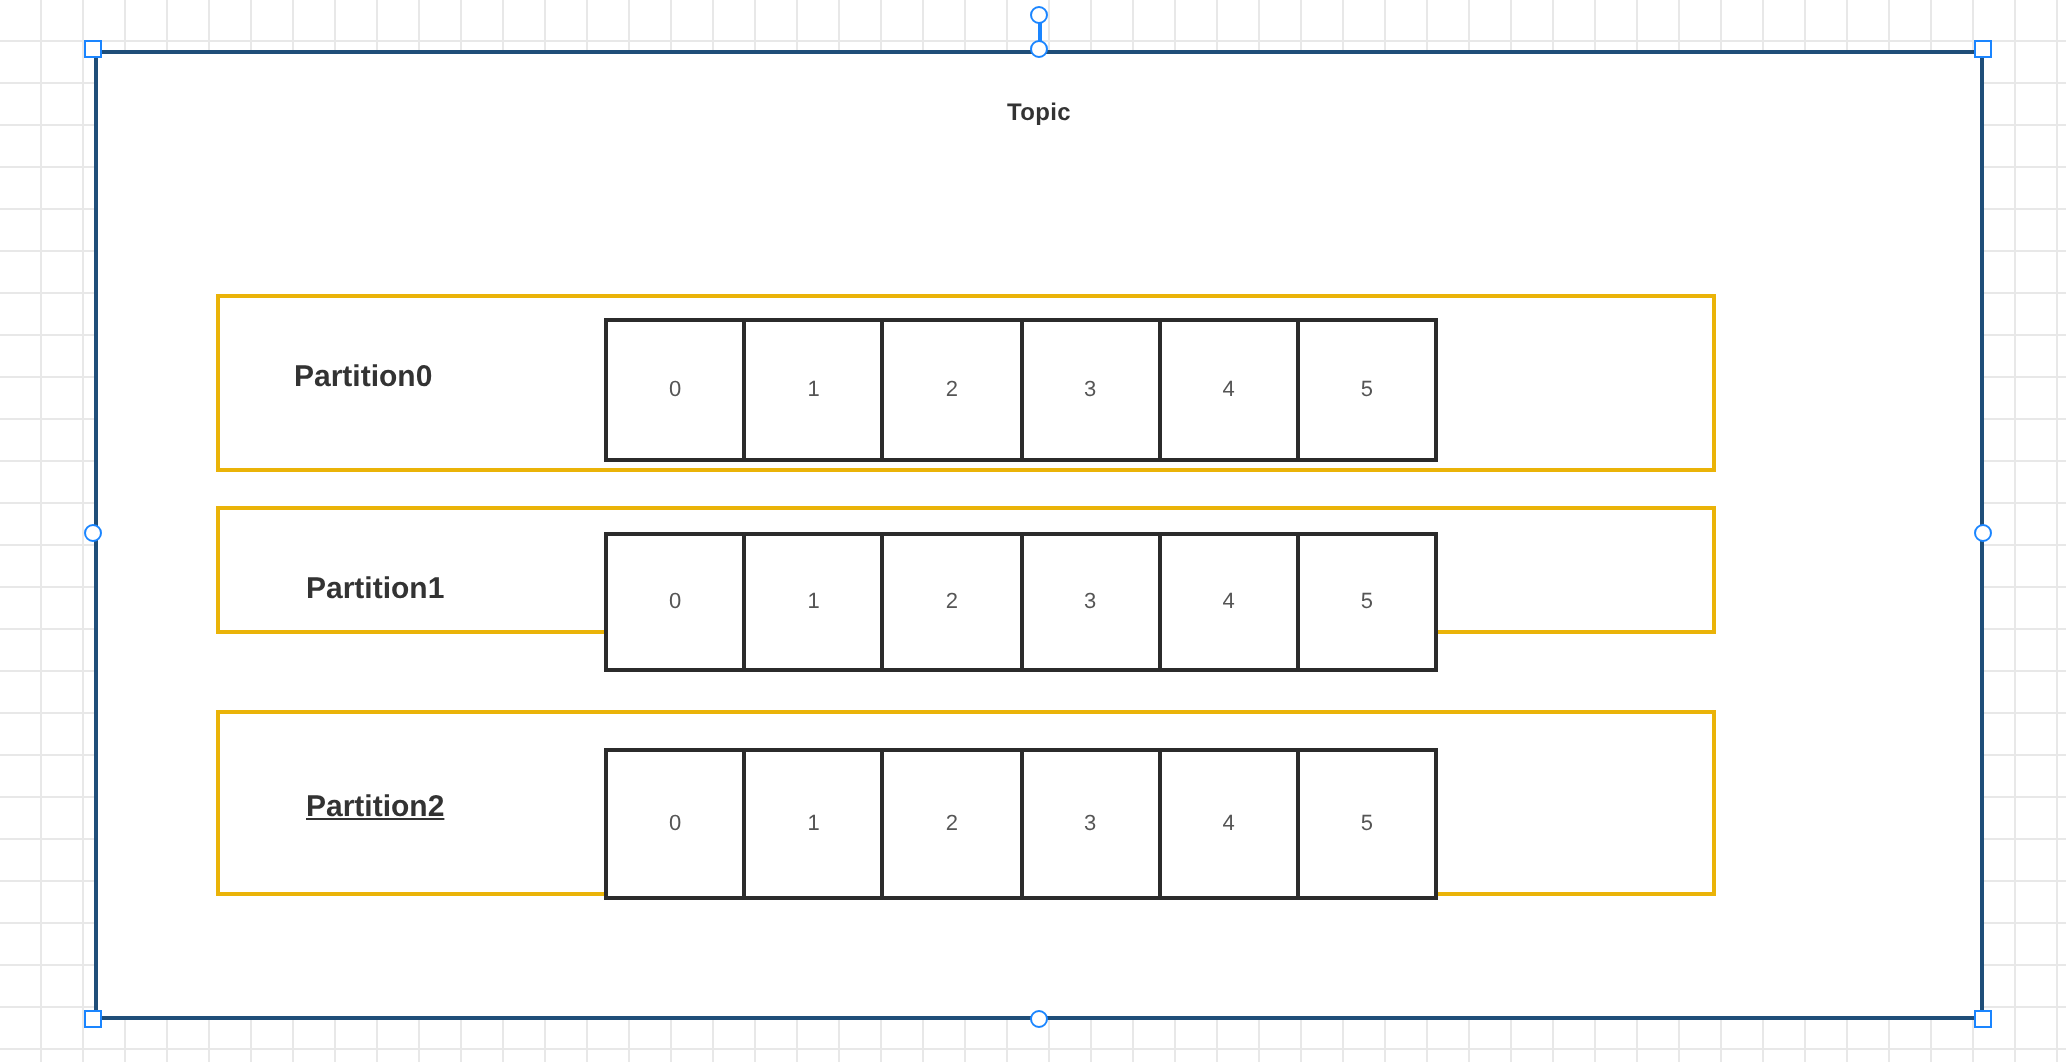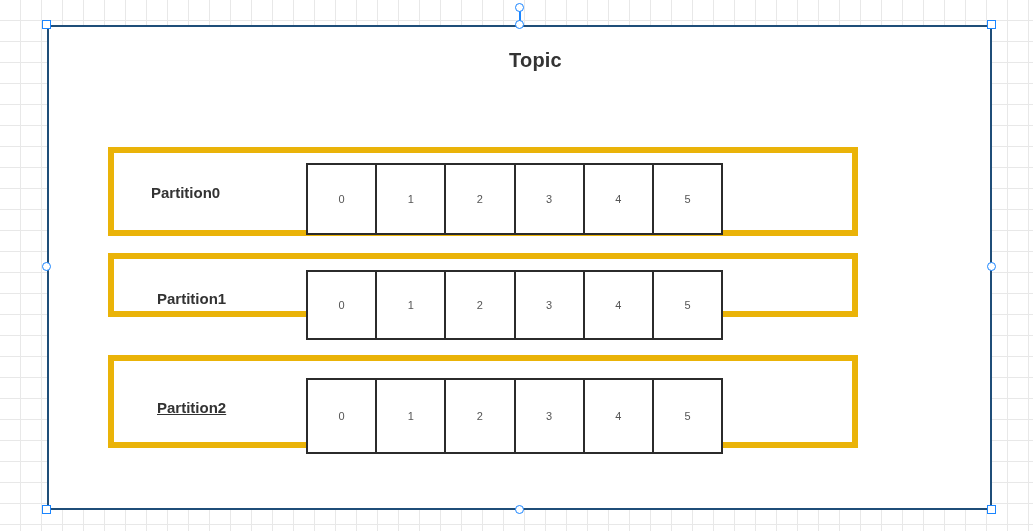--- a/index.html
+++ b/index.html
@@ -84,36 +84,36 @@
     width: 2px;
     height: 18px;
     background: #1a85ff;
   }
   #handle-rotate { left: 515px; top: 3px; }
   #handle-n      { left: 515px; top: 20px; }
 
   
   #topic-title {
     position: absolute;
-    left: 16px;
+    left: 0;
     top: 24px;
     width: 945px;
     text-align: center;
-    font-size: 20px;
+    font-size: 12px;
     font-weight: bold;
     color: #333333;
     letter-spacing: 0.2px;
   }
 
   
   .partition-row {
     position: absolute;
     left: 61px;
     width: 750px;
-    border: 6px solid #eab308;
+    border: 2px solid #eab308;
     box-sizing: border-box;
     background: #ffffff;
   }
   #partition-row-0 { top: 122px; height: 89px; }
   #partition-row-1 { top: 228px; height: 64px; }
   #partition-row-2 { top: 330px; height: 93px; }
 
   .partition-label {
     position: absolute;
     font-size: 15px;

